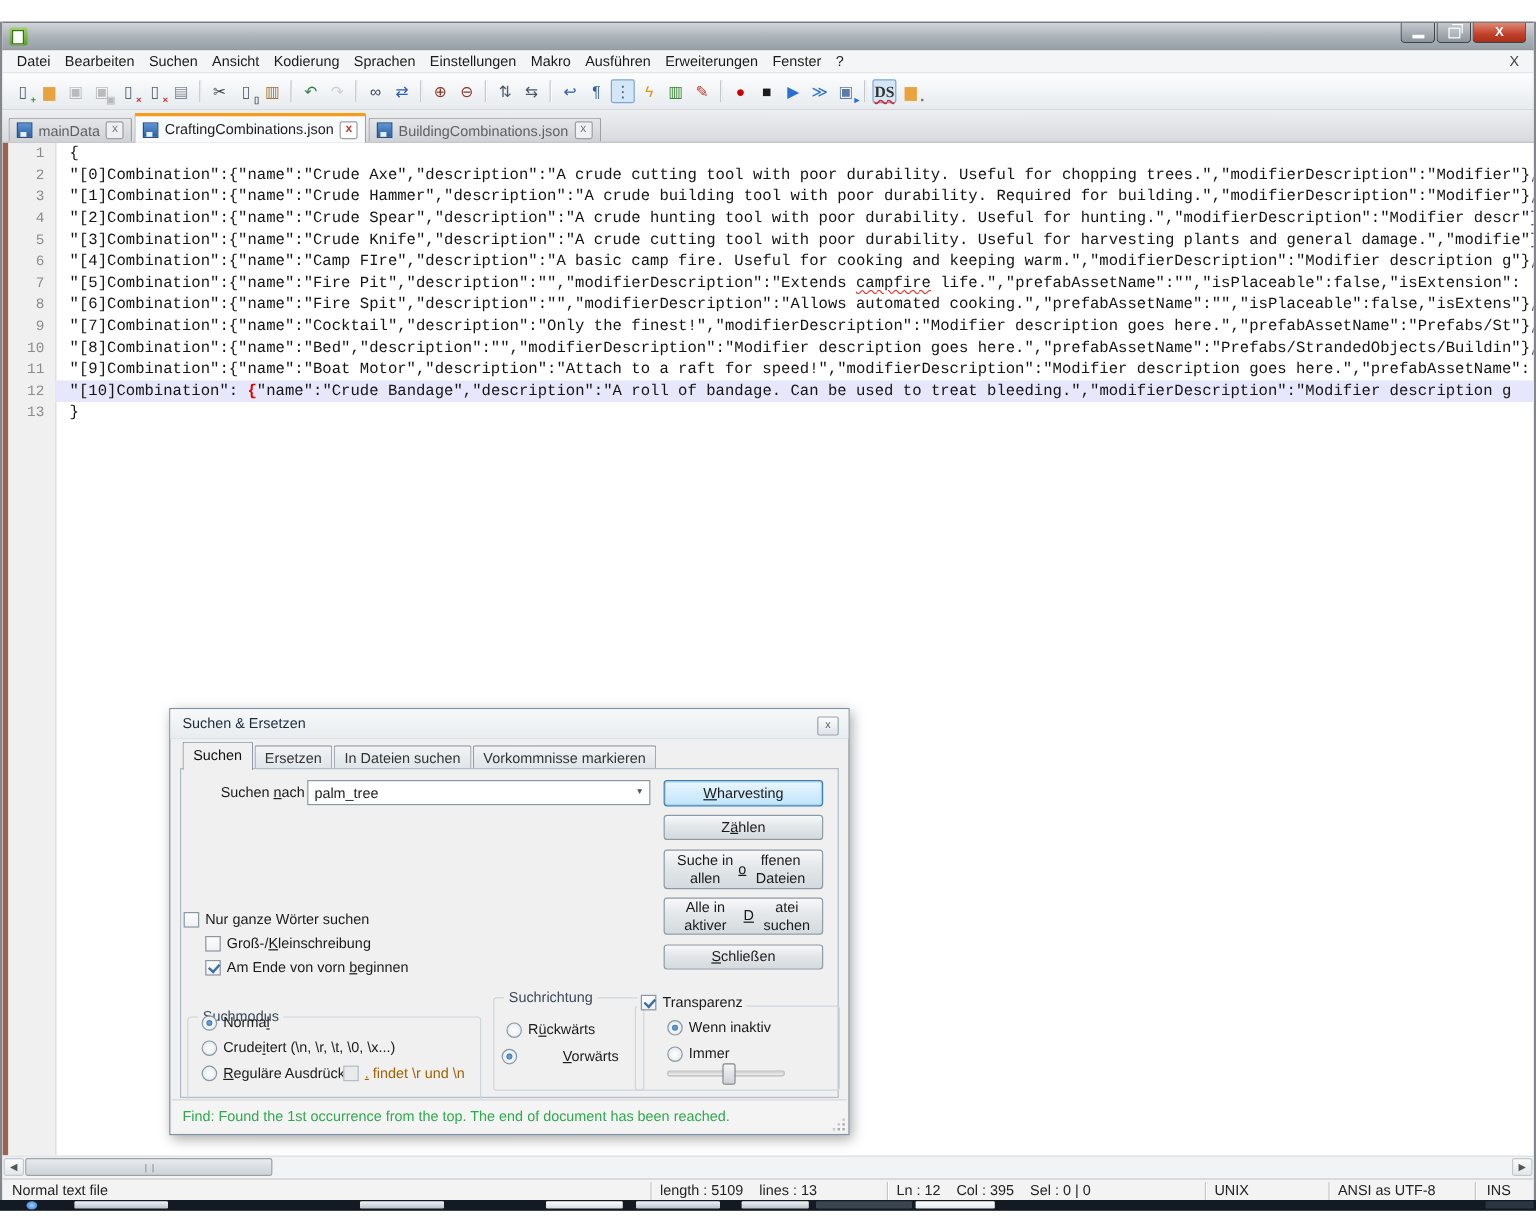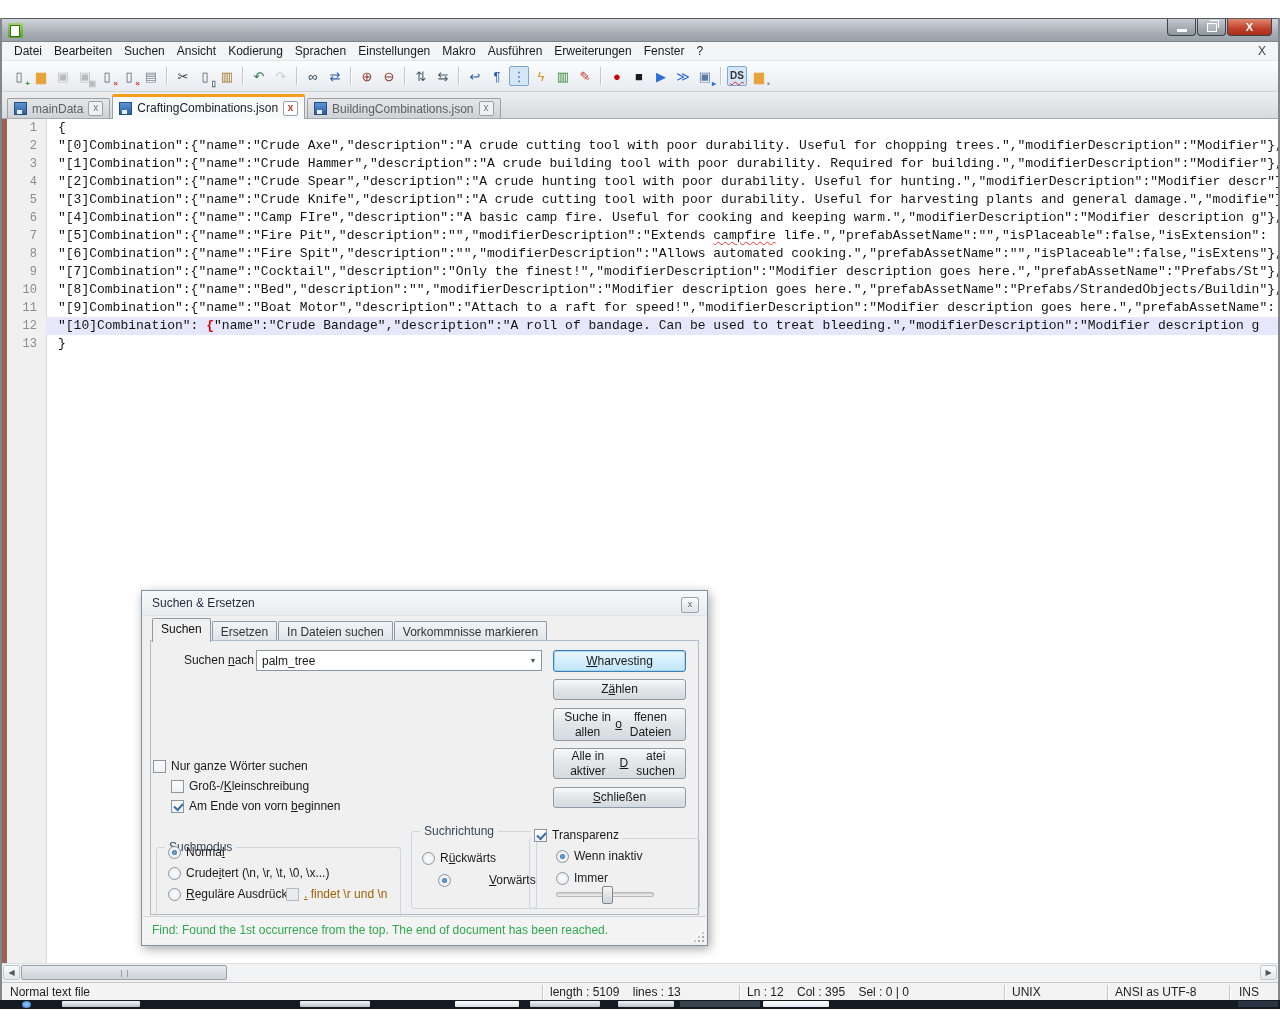--- a/index.html
+++ b/index.html
@@ -29,21 +29,21 @@
   .menu-item{padding:1px 6px;cursor:default;}
   .menubar-close{position:absolute;right:12px;color:#444;font-size:12px;}
   
   .toolbar{height:30px;background:linear-gradient(#fcfdfe,#e7ebef);border-bottom:1px solid #cdd2d6;
            display:flex;align-items:center;padding-left:6px;}
   .tb{position:relative;width:20px;height:20px;margin:0 1px;border-radius:2px;display:inline-flex;
       align-items:center;justify-content:center;font-size:13px;line-height:1;}
   .tb i.badge{position:absolute;right:-1px;bottom:-2px;font-style:normal;font-size:8px;font-weight:bold;}
   .tb.disabled{filter:grayscale(1);opacity:.45;}
   .tb.pressed{background:#d5e7f7;border:1px solid #7aa8d4;box-sizing:border-box;}
-  .tb.small{font-size:10px;font-weight:bold;font-family:Liberation Sans, sans-serif;}
+  .tb.small{font-size:13px;font-weight:bold;font-family:Liberation Serif, serif;}
   .tb.squig{text-decoration:underline;text-decoration-style:wavy;text-decoration-color:#d22;text-underline-offset:2px;}
   .tbsep{width:1px;height:18px;background:#c2c7cc;border-right:1px solid #fdfdfd;margin:0 4px;}
   
   .tabbar{height:26px;background:linear-gradient(#eceeef,#d8dbde);display:flex;align-items:flex-end;
           padding-left:5px;border-bottom:1px solid #a6abb0;position:relative;}
   .tab{height:20px;display:flex;align-items:center;gap:5px;padding:0 6px;margin-right:2px;
        background:linear-gradient(#e5e6e8,#cfd2d5);border:1px solid #9aa0a5;border-bottom:none;
        border-radius:2px 2px 0 0;font-size:12px;color:#5e6164;box-sizing:border-box;}
   .tab.active{height:25px;background:#f8fafb;border-top:3px solid #f59c1b;color:#1d1d1d;margin-bottom:-1px;z-index:2;}
   .flop{width:11px;height:11px;background:linear-gradient(#5d94d6,#2d5f9d);border:1px solid #24507f;position:relative;flex:0 0 auto;}
@@ -379,21 +379,21 @@
       <span><span></span><span class="mn">.</span><span> findet \r und \n</span></span>
     </label>
 
     <div class="group" style="left:269px;top:240px;width:108px;height:76px;padding-left:16px;">
       <span class="gtitle">Suchrichtung</span>
     </div>
     <label class="rd" style="left:280px;top:260px;">
       <span class="rdcirc"></span>
       <span><span>R</span><span class="mn">ü</span><span>ckwärts</span></span>
     </label>
-    <label class="rd" style="left:296px;top:282px;gap:38px;">
+    <label class="rd" style="left:276px;top:282px;gap:38px;">
       <span class="rdcirc sel"></span>
       <span><span></span><span class="mn">V</span><span>orwärts</span></span>
     </label>
 
     <div class="group" style="left:387px;top:247px;width:169px;height:69px;"></div>
     <label class="cb" style="left:389px;top:237px;background:#f0f0f0;padding:0 3px;">
       <span class="cbbox checked"></span>
       <span>Transparenz</span>
     </label>
     <label class="rd" style="left:414px;top:258px;">

